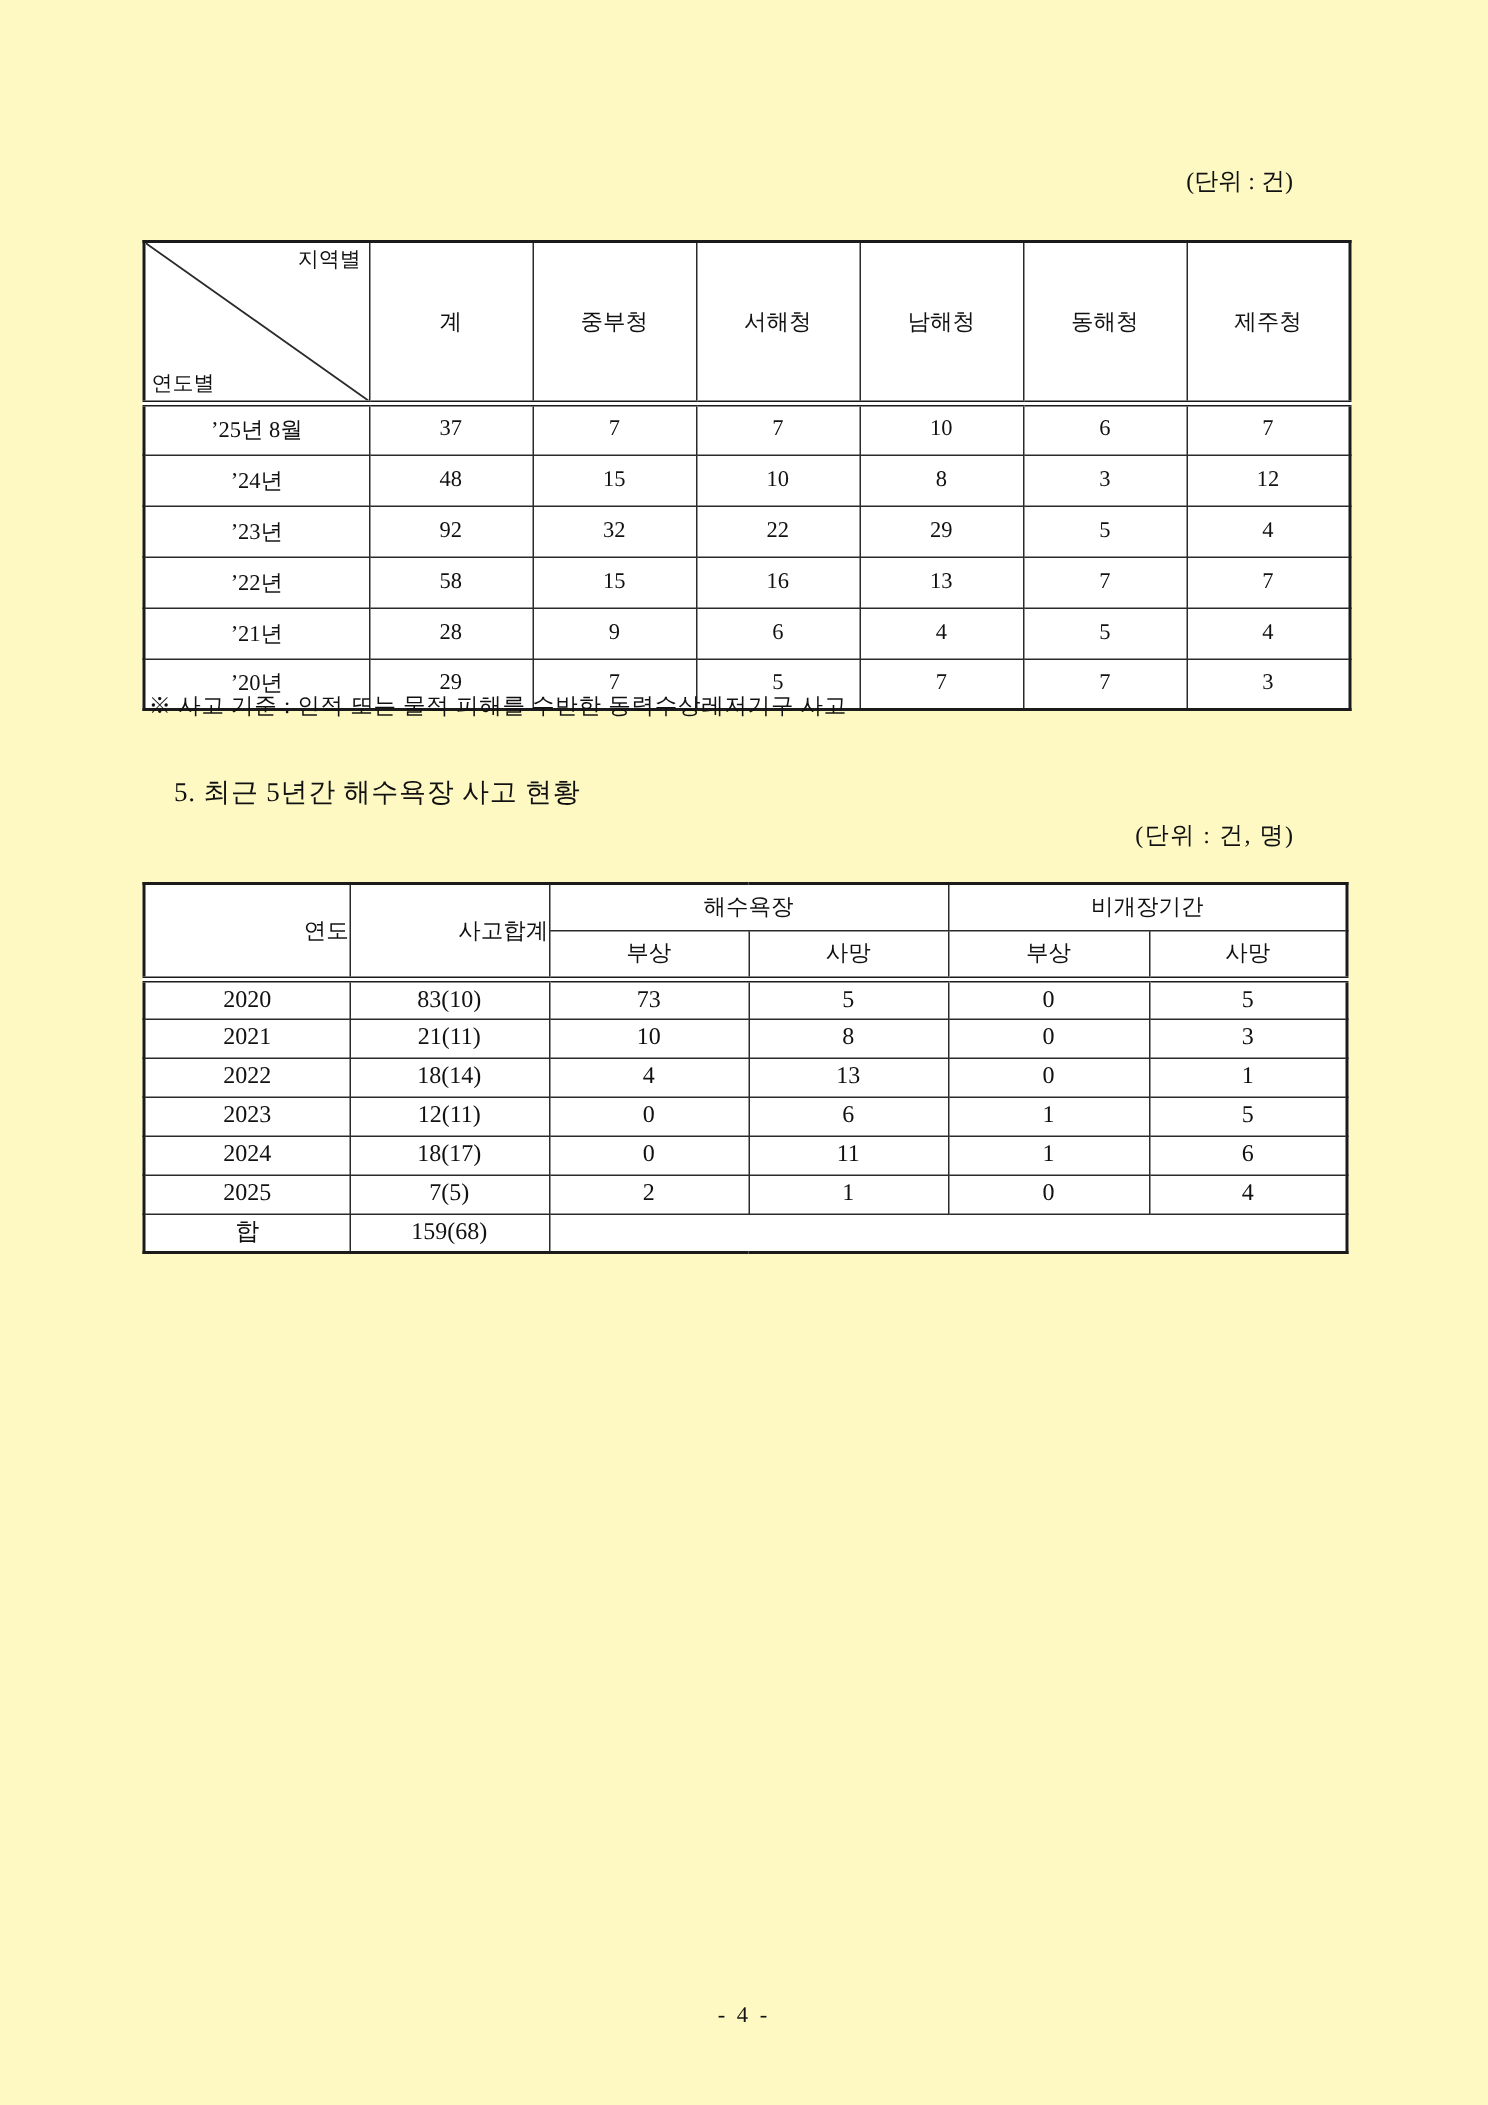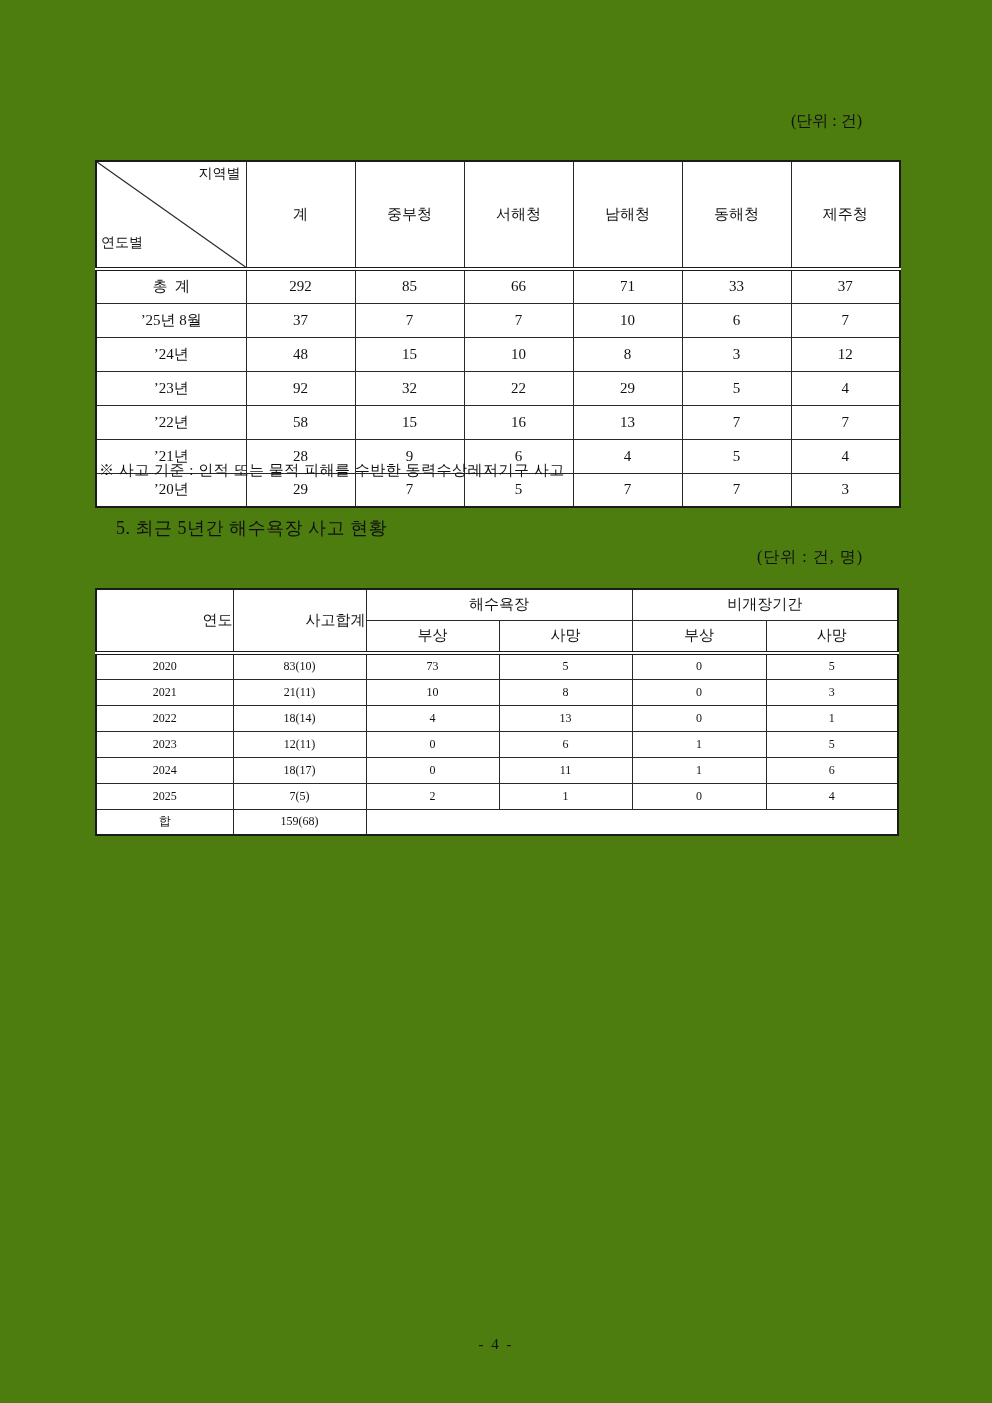--- a/index.html
+++ b/index.html
@@ -6,21 +6,21 @@
   html, body { margin: 0; padding: 0; }
   body {
     width: 992px; height: 1403px;
     background: #ffffff;
     color: #111;
     font-family: "Liberation Serif", "DejaVu Serif", serif;
   }
   .page {
     position: relative;
     width: 992px; height: 1403px;
-    background: #4d7c0f;
+    background: #fef9c3;
     overflow: hidden;
   }
 
   .unit-label { position: absolute; font-size: 16px; color: #111; }
   .unit-label.u1 { top: 111px; right: 130px; }
   .unit-label.u2 { top: 547px; right: 129px; letter-spacing: 1px; }
 
   table { border-collapse: collapse; table-layout: fixed; background: #fff; }
   table.t1 { position: absolute; left: 95px; top: 160px; width: 804px; border: 2px solid #1b1b1b; }
   table.t2 { position: absolute; left: 95px; top: 588px; width: 802px; border: 2px solid #1b1b1b; }
@@ -38,27 +38,27 @@
   }
 
   
   .t1 thead th { height: 47px; border-bottom: 4px double #1b1b1b; }
   .t1 tbody td { height: 34px; }
 
   .corner { position: relative; padding: 10px; }
   .corner svg { position: absolute; left: 0; top: 0; width: 100%; height: 100%; display: block; }
   .corner .lbl { position: absolute; font-size: 14px; line-height: 1; }
   .corner .lbl.tr { top: 5px; right: 5px; }
-  .corner .lbl.bl { bottom: 17px; left: 4px; }
+  .corner .lbl.bl { bottom: 3px; left: 4px; }
 
   
   .t2 thead tr.h1 th { height: 31px; }
   .t2 thead tr.h2 th { height: 33px; border-bottom: 4px double #1b1b1b; }
   .t2 thead th.span2 { border-bottom: 4px double #1b1b1b; text-align: right; }
-  .t2 tbody td { height: 26px; font-size: 12px; }
+  .t2 tbody td { height: 26px; font-size: 16px; }
 
   .note {
     position: absolute; left: 99px; top: 461px;
     font-size: 15px; letter-spacing: 0.5px; color: #111;
   }
   .section-title {
     position: absolute; left: 92px; top: 516px;
     font-size: 18px; color: #111; letter-spacing: 0.5px; margin-left: 24px;
   }
   .footer {
@@ -94,29 +94,20 @@
         </th>
         <th>계</th>
         <th>중부청</th>
         <th>서해청</th>
         <th>남해청</th>
         <th>동해청</th>
         <th>제주청</th>
       </tr>
     </thead>
     <tbody>
-      <tr>
-        <td>총  계</td>
-        <td>292</td>
-        <td>85</td>
-        <td>66</td>
-        <td>71</td>
-        <td>33</td>
-        <td>37</td>
-      </tr>
       <tr>
         <td>’25년 8월</td>
         <td>37</td>
         <td>7</td>
         <td>7</td>
         <td>10</td>
         <td>6</td>
         <td>7</td>
       </tr>
       <tr>

